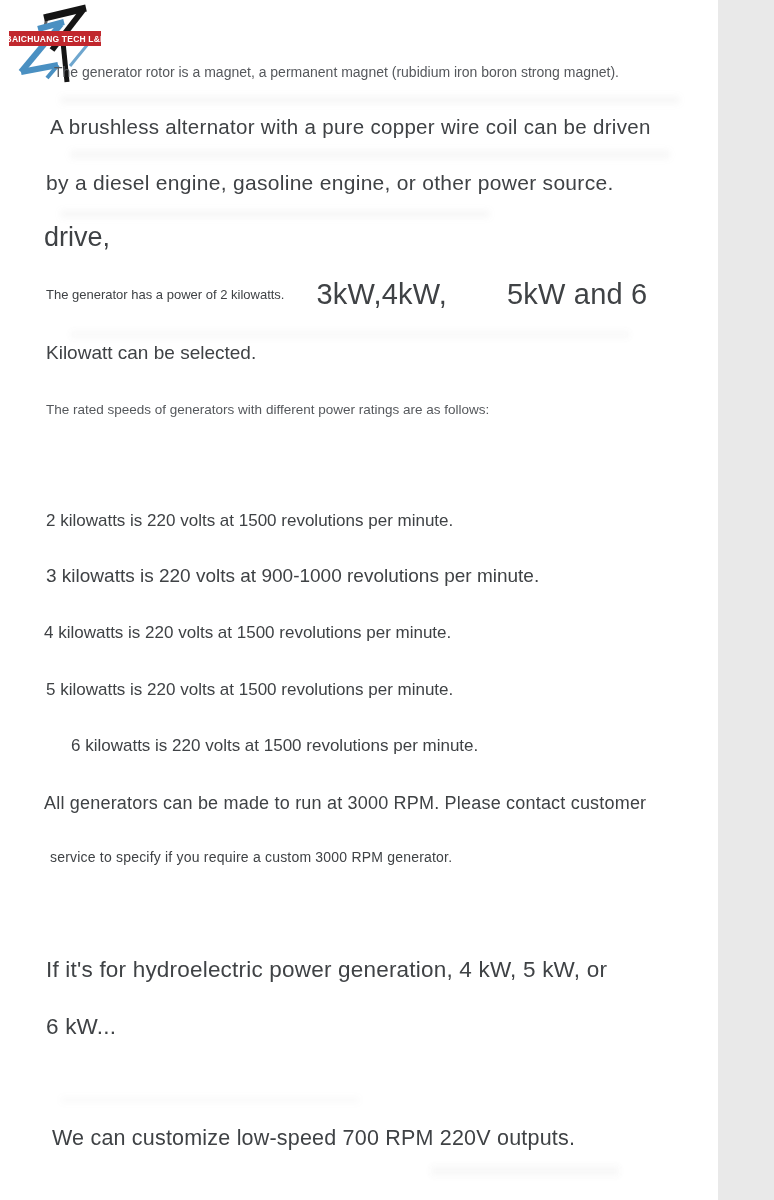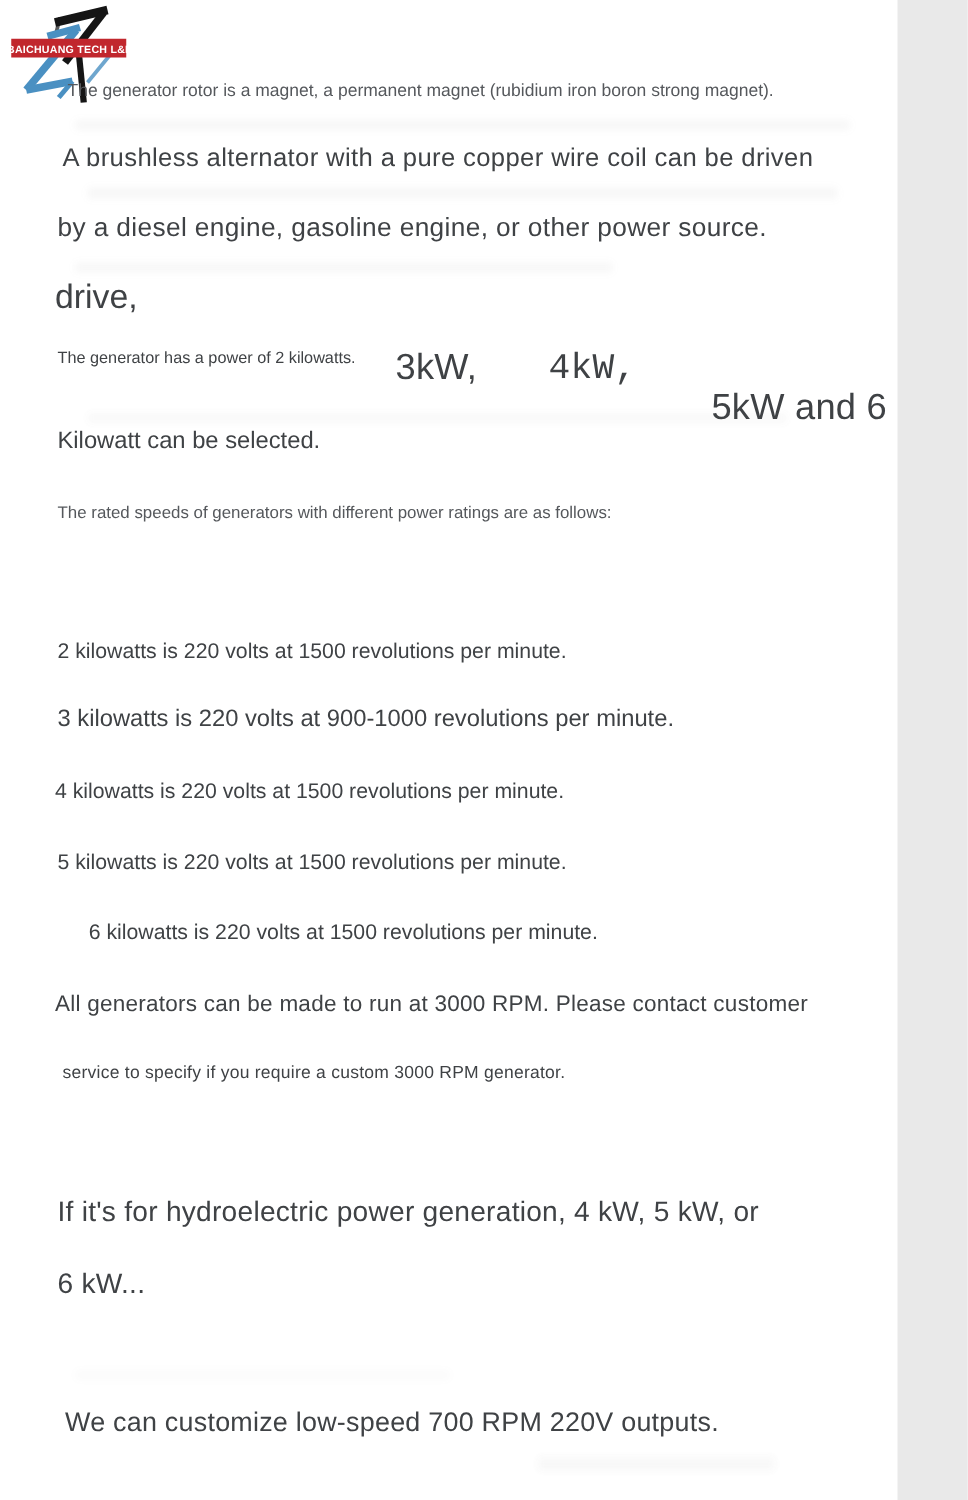--- a/index.html
+++ b/index.html
@@ -21,26 +21,26 @@
   }
   .logo-banner span{
     font-size:8.5px;font-weight:bold;letter-spacing:.2px;color:#fff;
     font-family:"Liberation Sans", sans-serif;white-space:nowrap;
   }
   
   .l-rotor   {left:54px;top:64px; font-size:14px;  color:#55585c;}
   .l-alt1    {left:50px;top:115px;font-size:20.5px;letter-spacing:.3px;}
   .l-alt2    {left:46px;top:171px;font-size:21px;  letter-spacing:.3px;}
   .l-drive   {left:44px;top:222px;font-size:27px;}
-  .l-power   {left:46px;top:278px;display:flex;align-items:flex-start;}
+  .l-power   {left:46px;top:278px;display:flex;align-items:center;}
   .l-power .small{font-size:13px;}
   .l-power .big  {font-size:29px;letter-spacing:.2px;}
   .l-power .g1{margin-left:32px;}
-  .l-power .g2{margin-left:57px;font-family:Liberation Mono, monospace;}
-  .l-power .g3{margin-left:60px;margin-top:32px;}
+  .l-power .g2{}
+  .l-power .g3{margin-left:60px;}
   .l-kwsel   {left:46px;top:342px; font-size:19px;}
   .l-rated   {left:46px;top:402px; font-size:13.5px;color:#55585c;}
   .l-s2      {left:46px;top:511px; font-size:17px;}
   .l-s3      {left:46px;top:565px; font-size:19px;}
   .l-s4      {left:44px;top:623px; font-size:17px;}
   .l-s5      {left:46px;top:680px; font-size:17px;}
   .l-s6      {left:46px;top:736px; font-size:17px;margin-left:25px;}
   .l-rpm1    {left:44px;top:793px; font-size:18px;letter-spacing:.2px;}
   .l-rpm2    {left:50px;top:849px; font-size:14px;letter-spacing:.2px;}
   .l-hydro1  {left:46px;top:957px; font-size:22.5px;letter-spacing:.2px;}

